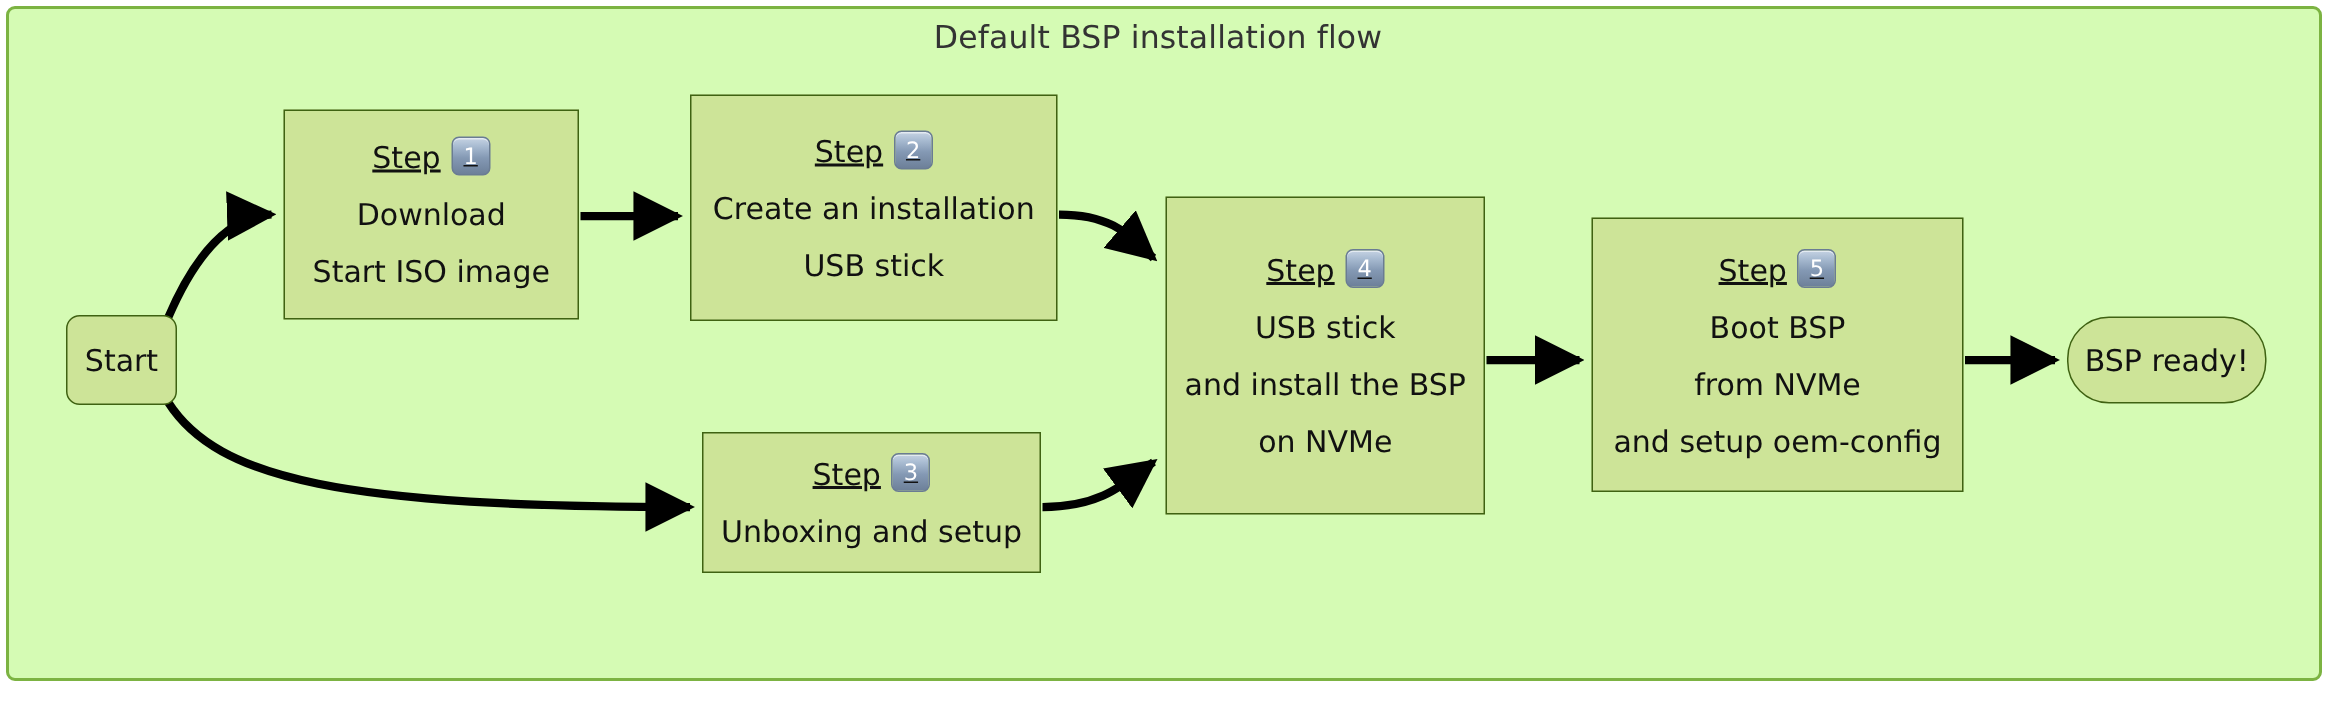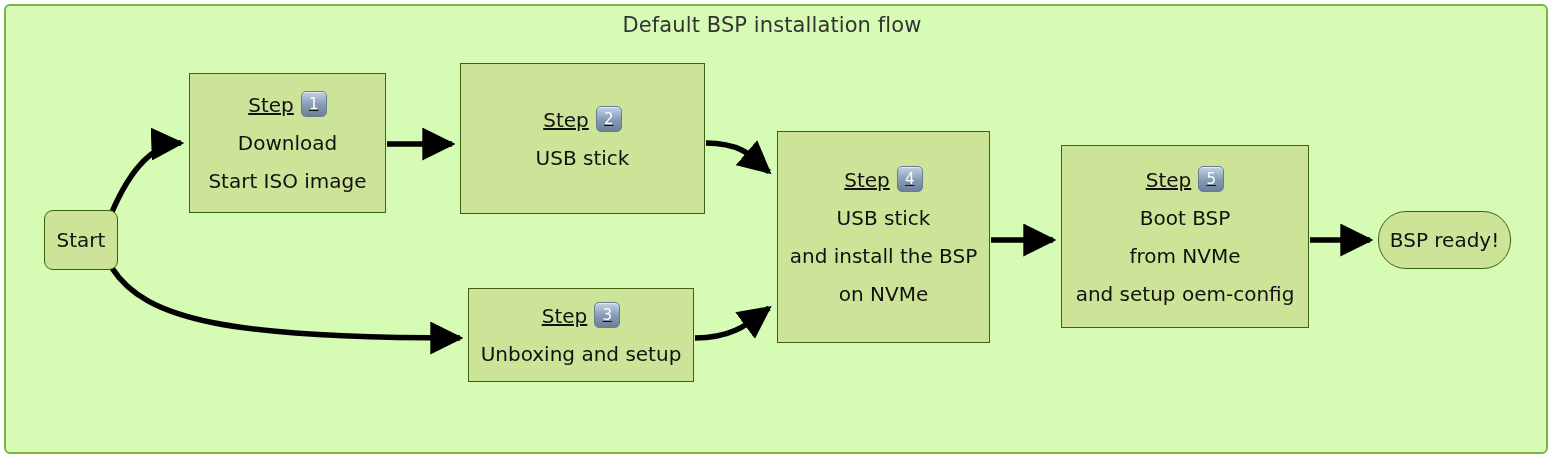--- a/index.html
+++ b/index.html
@@ -151,20 +151,21 @@
     </span>
     <span class="line">Download</span>
     <span class="line">Start ISO image</span>
   </div>
 
   <div class="node" id="node-step2">
     <span class="hdr">
       <span>Step</span>
       <span class="keycap">2</span>
     </span>
+    <span class="line">Create an installation</span>
     <span class="line">USB stick</span>
   </div>
 
   <div class="node" id="node-step3">
     <span class="hdr">
       <span>Step</span>
       <span class="keycap">3</span>
     </span>
     <span class="line">Unboxing and setup</span>
   </div>

